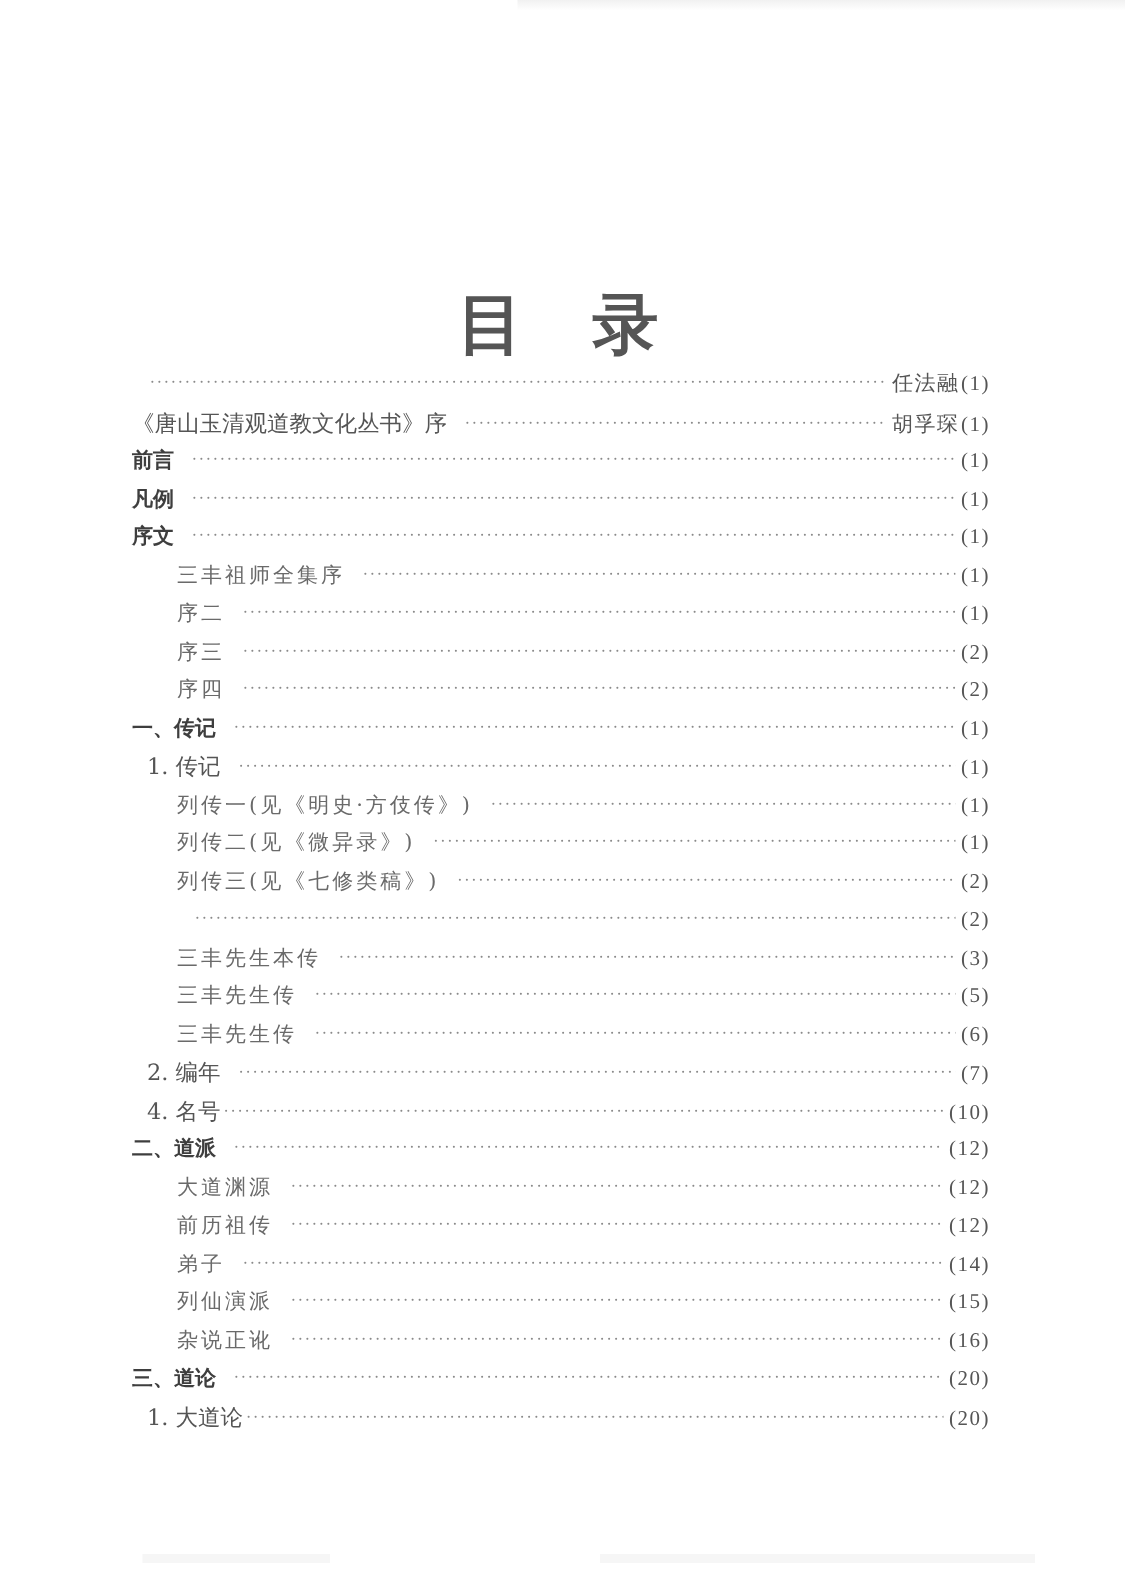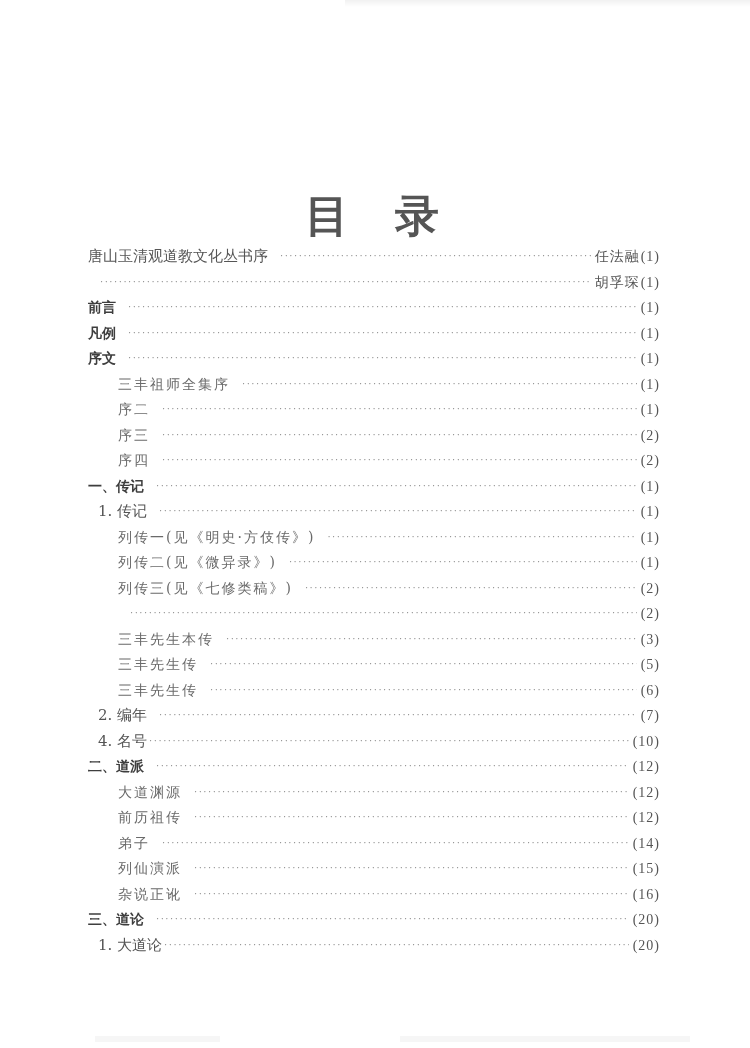--- a/index.html
+++ b/index.html
@@ -111,26 +111,26 @@
   </style>
 </head>
 <body>
 
 <div class="top-smudge"></div>
 
 <h1 class="page-title">目录</h1>
 
 <div class="toc" id="toc">
     <div class="toc-row lvl-0">
-      <span class="toc-label">唐山玉清观道教文化丛书序</span>
       <span class="toc-dots"></span>
       <span class="toc-author">任法融</span>
       <span class="toc-page">(1)</span>
     </div>
     <div class="toc-row lvl-0">
+      <span class="toc-label">《唐山玉清观道教文化丛书》序</span>
       <span class="toc-dots"></span>
       <span class="toc-author">胡孚琛</span>
       <span class="toc-page">(1)</span>
     </div>
     <div class="toc-row lvl-0 bold">
       <span class="toc-label">前言</span>
       <span class="toc-dots"></span>
       <span class="toc-page">(1)</span>
     </div>
     <div class="toc-row lvl-0 bold">

